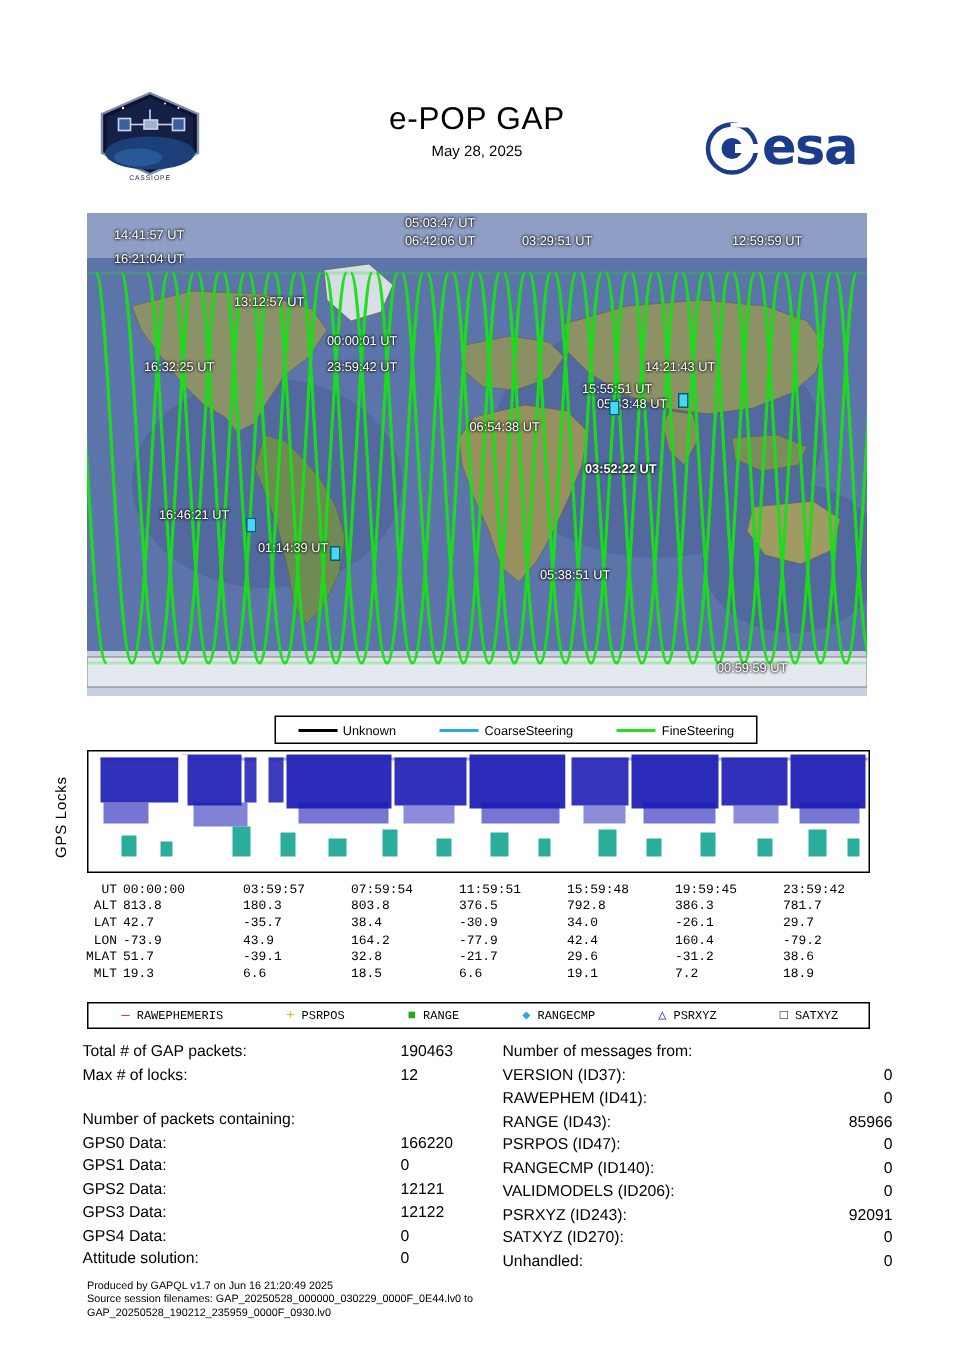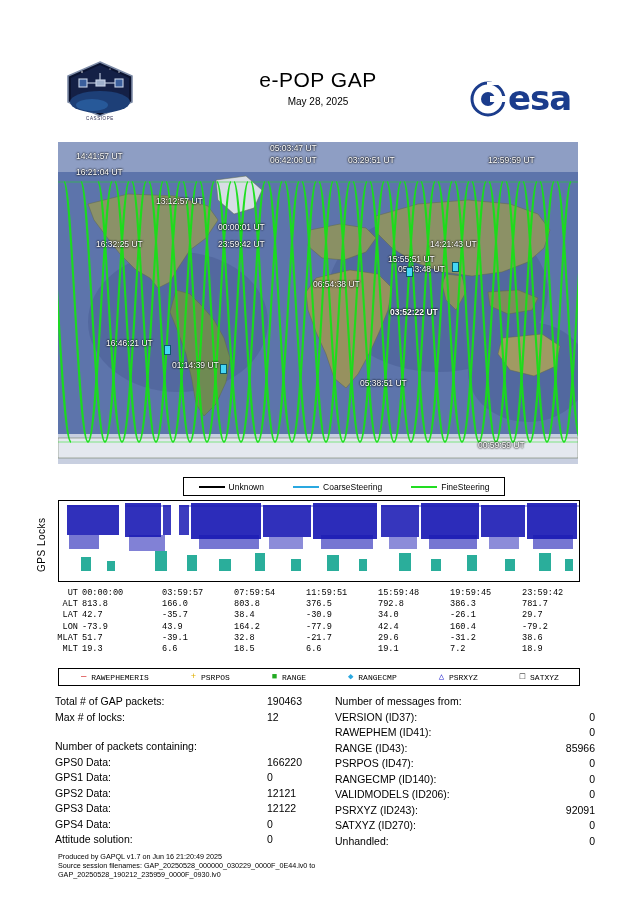--- a/index.html
+++ b/index.html
@@ -467,21 +467,21 @@
       <span class="axis-cell">03:59:57</span>
       <span class="axis-cell">07:59:54</span>
       <span class="axis-cell">11:59:51</span>
       <span class="axis-cell">15:59:48</span>
       <span class="axis-cell">19:59:45</span>
       <span class="axis-cell">23:59:42</span>
     </div>
     <div class="axis-row">
       <span class="axis-key">ALT</span>
       <span class="axis-cell first">813.8</span>
-      <span class="axis-cell">166.0</span>
+      <span class="axis-cell">180.3</span>
       <span class="axis-cell">803.8</span>
       <span class="axis-cell">376.5</span>
       <span class="axis-cell">792.8</span>
       <span class="axis-cell">386.3</span>
       <span class="axis-cell">781.7</span>
     </div>
     <div class="axis-row">
       <span class="axis-key">LAT</span>
       <span class="axis-cell first">42.7</span>
       <span class="axis-cell">-35.7</span>

